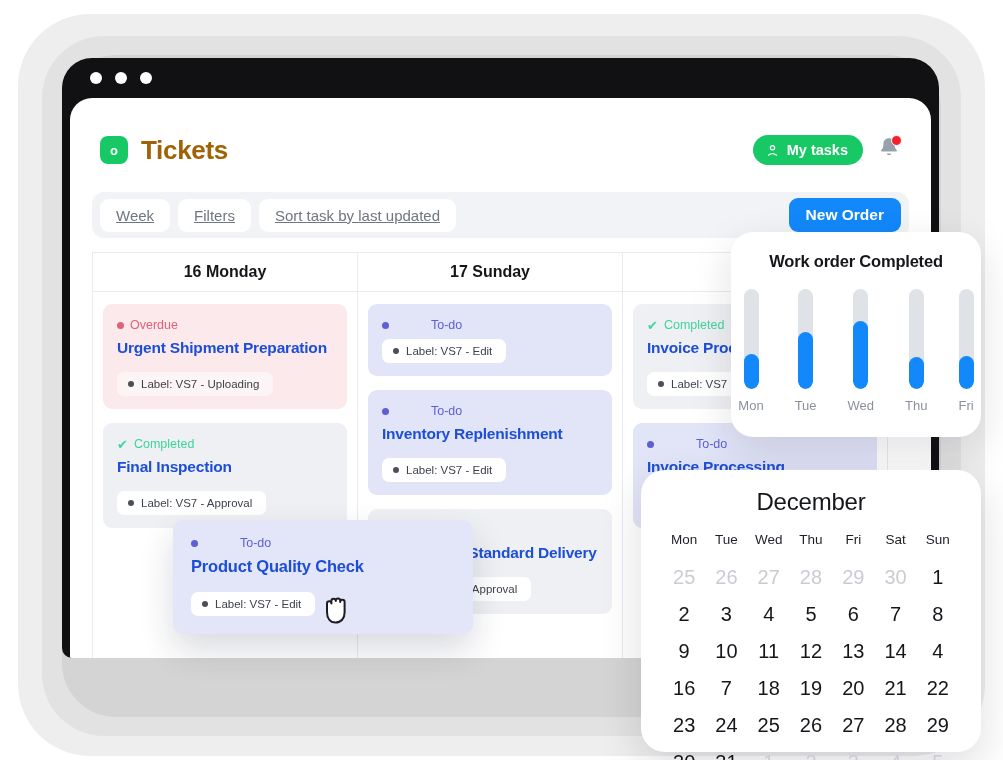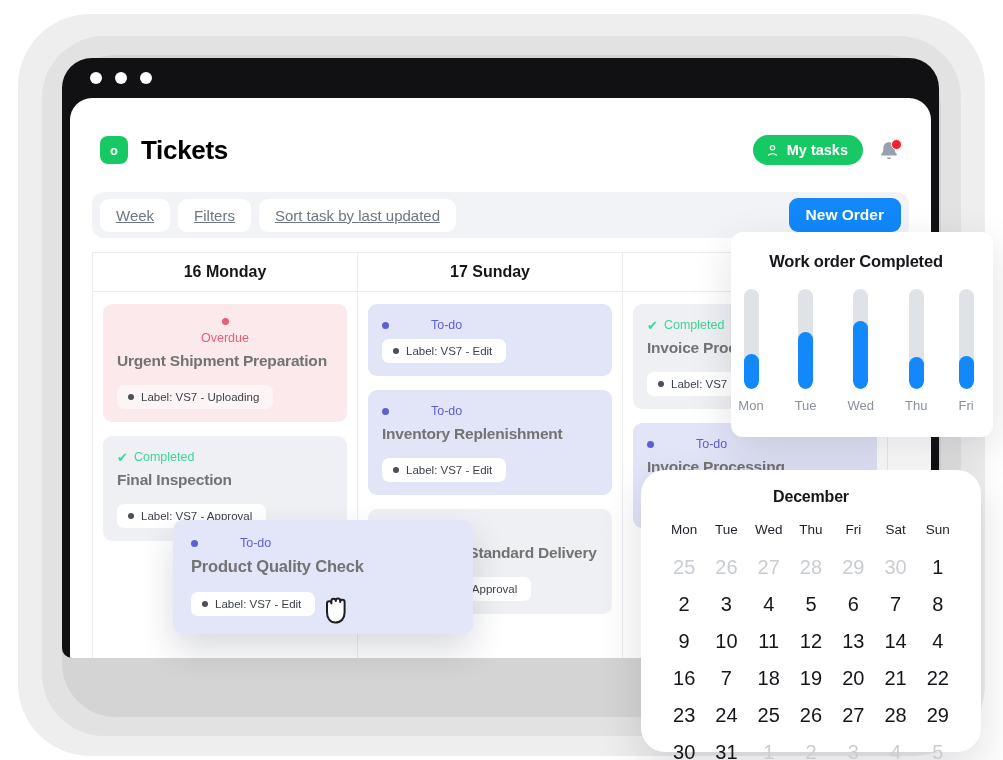--- a/index.html
+++ b/index.html
@@ -60,25 +60,25 @@
   #brand { display: flex; align-items: center; gap: 13px; }
   #logo-badge {
     width: 28px; height: 28px;
     background: #17c964;
     border-radius: 8px;
     display: flex; align-items: center; justify-content: center;
     color: #fff; font-size: 13px; font-weight: 700;
   }
   #page-title {
     font-size: 26px; font-weight: 700;
-    color: #000000; letter-spacing: -0.3px;
+    color: #a16207; letter-spacing: -0.3px;
   }
   #header-right {
     margin-left: auto;
-    display: flex; align-items: flex-end; gap: 14px;
+    display: flex; align-items: flex-start; gap: 14px;
   }
   #my-tasks-btn {
     display: flex; align-items: center; gap: 7px;
     background: #17c964; color: #ffffff;
     border: none; border-radius: 16px;
     padding: 7px 15px 7px 12px;
     font-size: 14.5px; font-weight: 600;
     font-family: "Liberation Sans", sans-serif;
     cursor: pointer;
   }
@@ -148,30 +148,30 @@
   }
   .task-card.overdue   { background: #fbe9ec; }
   .task-card.completed { background: #eef0f3; }
   .task-card.todo      { background: #e2e4f8; }
 
   .status-row {
     display: flex; align-items: center; gap: 6px;
     font-size: 12.5px; font-weight: 500;
     margin-bottom: 7px;
   }
-  .status-row.s-overdue   { color: #e4607a; flex-direction: column; }
+  .status-row.s-overdue   { color: #e4607a; }
   .status-row.s-completed { color: #3ed598; }
   .status-row.s-todo      { color: #5d5fd4; gap: 42px; }
   .st-dot { width: 7px; height: 7px; border-radius: 50%; display:inline-block; }
   .s-overdue .st-dot { background: #e4607a; }
   .s-todo .st-dot    { background: #5d5fd4; }
   .st-check { font-size: 13px; line-height: 1; }
 
   .task-title {
-    font-size: 15.5px; font-weight: 700; color: #737373;
+    font-size: 15.5px; font-weight: 700; color: #1d4ed8;
     letter-spacing: -0.2px;
     margin-bottom: 15px;
     white-space: nowrap;
   }
   .label-chip {
     display: inline-flex; align-items: center; gap: 7px;
     background: #ffffff;
     border-radius: 7px;
     padding: 6px 14px 6px 11px;
     font-size: 11.5px; color: #3d424b; font-weight: 500;
@@ -199,24 +199,24 @@
     width: 34px; height: 36px;
     z-index: 5;
   }
 
   
   #chart-card {
     position: absolute;
     left: 731px; top: 232px;
     width: 250px; height: 185px;
     background: #ffffff;
-    border-radius: 12px;
+    border-radius: 22px;
     box-shadow: 0 14px 40px rgba(20,24,46,0.13);
     z-index: 50;
-    padding: 20px 12px 0 0;
+    padding: 20px 0 0 0;
   }
   #chart-title {
     text-align: center;
     font-size: 16.5px; font-weight: 700; color: #15161a;
     letter-spacing: -0.2px;
     margin-bottom: 18px;
   }
   #bars {
     display: flex; justify-content: center; gap: 31px;
     padding: 0 26px;
@@ -246,21 +246,21 @@
     width: 340px; height: 282px;
     background: #ffffff;
     border-radius: 24px;
     box-shadow: 0 16px 44px rgba(20,24,46,0.14);
     z-index: 60;
     padding: 18px 22px 0 22px;
     box-sizing: border-box;
   }
   #cal-month {
     text-align: center;
-    font-size: 16px; font-weight: 700; color: #15161a;
+    font-size: 24px; font-weight: 400; color: #15161a;
     letter-spacing: -0.2px;
     margin-bottom: 16px;
   }
   #cal-grid { display: grid; grid-template-columns: repeat(7, 1fr); }
   .cal-dow {
     text-align: center; font-size: 13.5px; color: #1d2026;
     padding-bottom: 12px;
   }
   .cal-day {
     text-align: center; font-size: 20px; color: #15161a;

